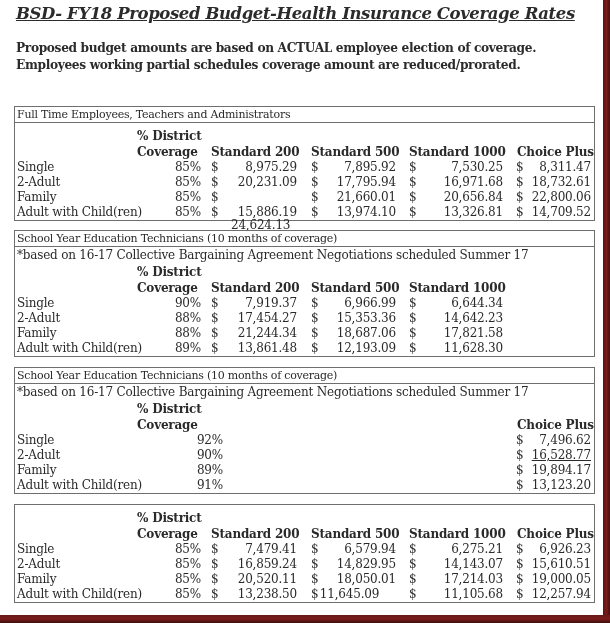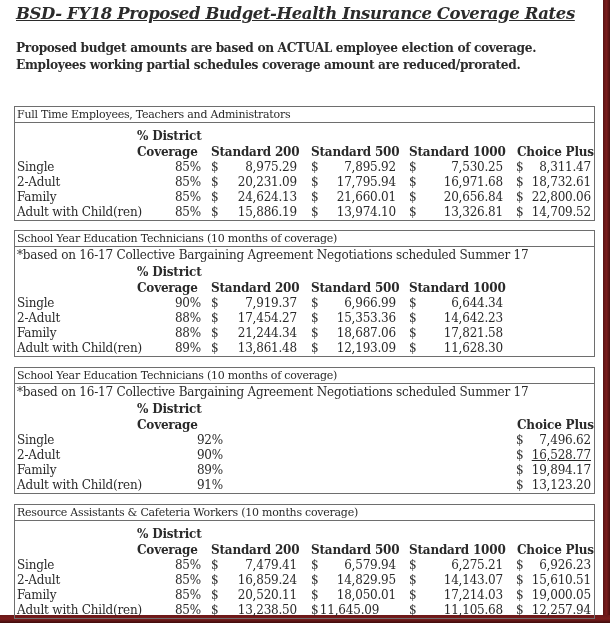--- a/index.html
+++ b/index.html
@@ -79,21 +79,21 @@
       <span class="cell" style="left:306px;width:75px;text-align:right;">17,795.94</span>
       <span class="cell" style="left:394px;">$</span>
       <span class="cell" style="left:413px;width:75px;text-align:right;">16,971.68</span>
       <span class="cell" style="left:501px;">$</span>
       <span class="cell" style="left:501px;width:75px;text-align:right;">18,732.61</span>
     </div>
     <div class="row">
       <span class="cell lbl">Family</span>
       <span class="cell" style="left:126px;width:60px;text-align:right;">85%</span>
       <span class="cell" style="left:196px;">$</span>
-      <span class="cell" style="left:207px;width:75px;text-align:right;">24,624.13</span>
+      <span class="cell" style="left:216px;width:75px;text-align:left;margin-top:28px;">24,624.13</span>
       <span class="cell" style="left:296px;">$</span>
       <span class="cell" style="left:306px;width:75px;text-align:right;">21,660.01</span>
       <span class="cell" style="left:394px;">$</span>
       <span class="cell" style="left:413px;width:75px;text-align:right;">20,656.84</span>
       <span class="cell" style="left:501px;">$</span>
       <span class="cell" style="left:501px;width:75px;text-align:right;">22,800.06</span>
     </div>
     <div class="row">
       <span class="cell lbl">Adult with Child(ren)</span>
       <span class="cell" style="left:126px;width:60px;text-align:right;">85%</span>
@@ -189,21 +189,20 @@
       <span class="cell" style="left:501px;width:75px;text-align:right;">19,894.17</span>
     </div>
     <div class="row">
       <span class="cell lbl">Adult with Child(ren)</span>
       <span class="cell" style="left:148px;width:60px;text-align:right;">91%</span>
       <span class="cell" style="left:501px;">$</span>
       <span class="cell" style="left:501px;width:75px;text-align:right;">13,123.20</span>
     </div>
   </div>
 <div class="section" id="sec3" style="top:504px;">
-    <div class="sec-title">Resource Assistants &amp; Cafeteria Workers (10  months coverage)</div>
     <div class="row hdr" style="margin-top:5px;height:16px;line-height:16px;">
       <span class="cell" style="left:122px;">% District</span>
     </div>
     <div class="row hdr" style="height:16px;line-height:16px;">
       <span class="cell" style="left:122px;">Coverage</span>
       <span class="cell" style="left:196px;">Standard 200</span>
       <span class="cell" style="left:296px;">Standard 500</span>
       <span class="cell" style="left:394px;">Standard 1000</span>
       <span class="cell" style="left:502px;">Choice Plus</span>
     </div>

